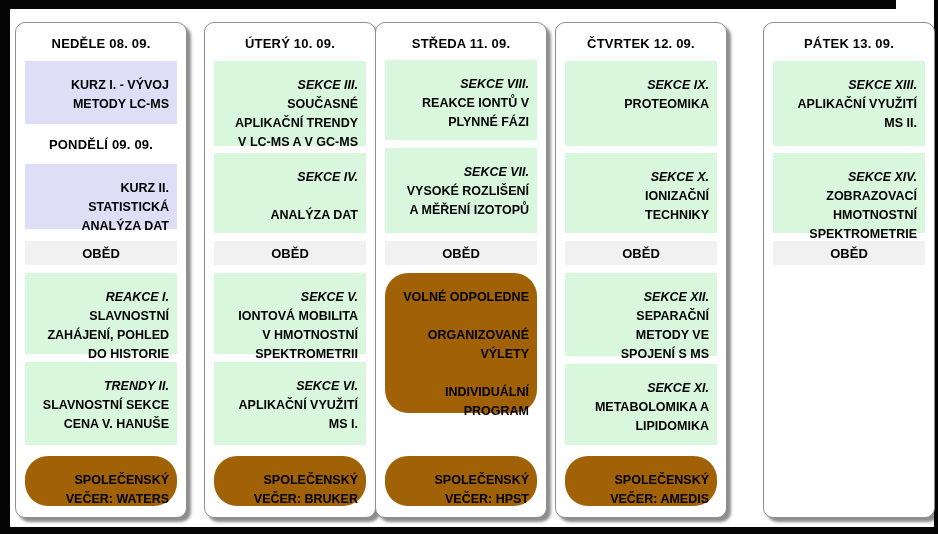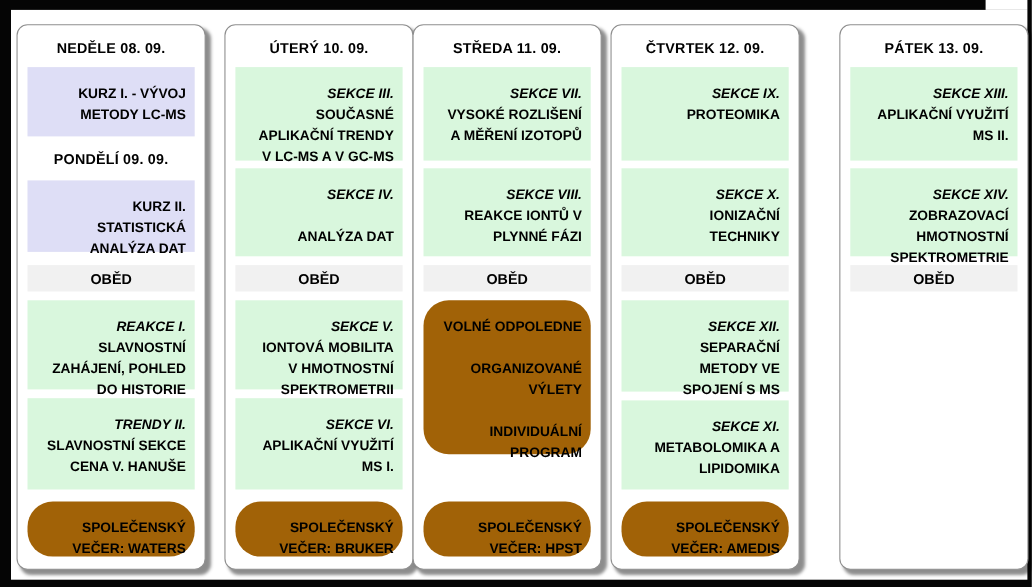--- a/index.html
+++ b/index.html
@@ -81,29 +81,29 @@
       <div class="title">SEKCE VI.</div>
       <div class="body">APLIKAČNÍ VYUŽITÍ
 MS I.</div>
     </div>
     <div class="block evening body mt11 h50">SPOLEČENSKÝ
 VEČER: BRUKER</div>
   </div>
 
   <div class="card c2">
     <div class="day-header">STŘEDA 11. 09.</div>
+    <div class="block session mt7 h80">
+      <div class="title">SEKCE VIII.</div>
+      <div class="body">REAKCE IONTŮ V
+PLYNNÉ FÁZI</div>
+    </div>
     <div class="block session mt8 h85">
       <div class="title">SEKCE VII.</div>
       <div class="body">VYSOKÉ ROZLIŠENÍ
 A MĚŘENÍ IZOTOPŮ</div>
-    </div>
-    <div class="block session mt7 h80">
-      <div class="title">SEKCE VIII.</div>
-      <div class="body">REAKCE IONTŮ V
-PLYNNÉ FÁZI</div>
     </div>
     <div class="lunch mt8">OBĚD</div>
     <div class="block evening body mt8 h140">VOLNÉ ODPOLEDNE
 
 ORGANIZOVANÉ
 VÝLETY
 
 INDIVIDUÁLNÍ
 PROGRAM</div>
     <div class="block evening body mt43 h50">SPOLEČENSKÝ

